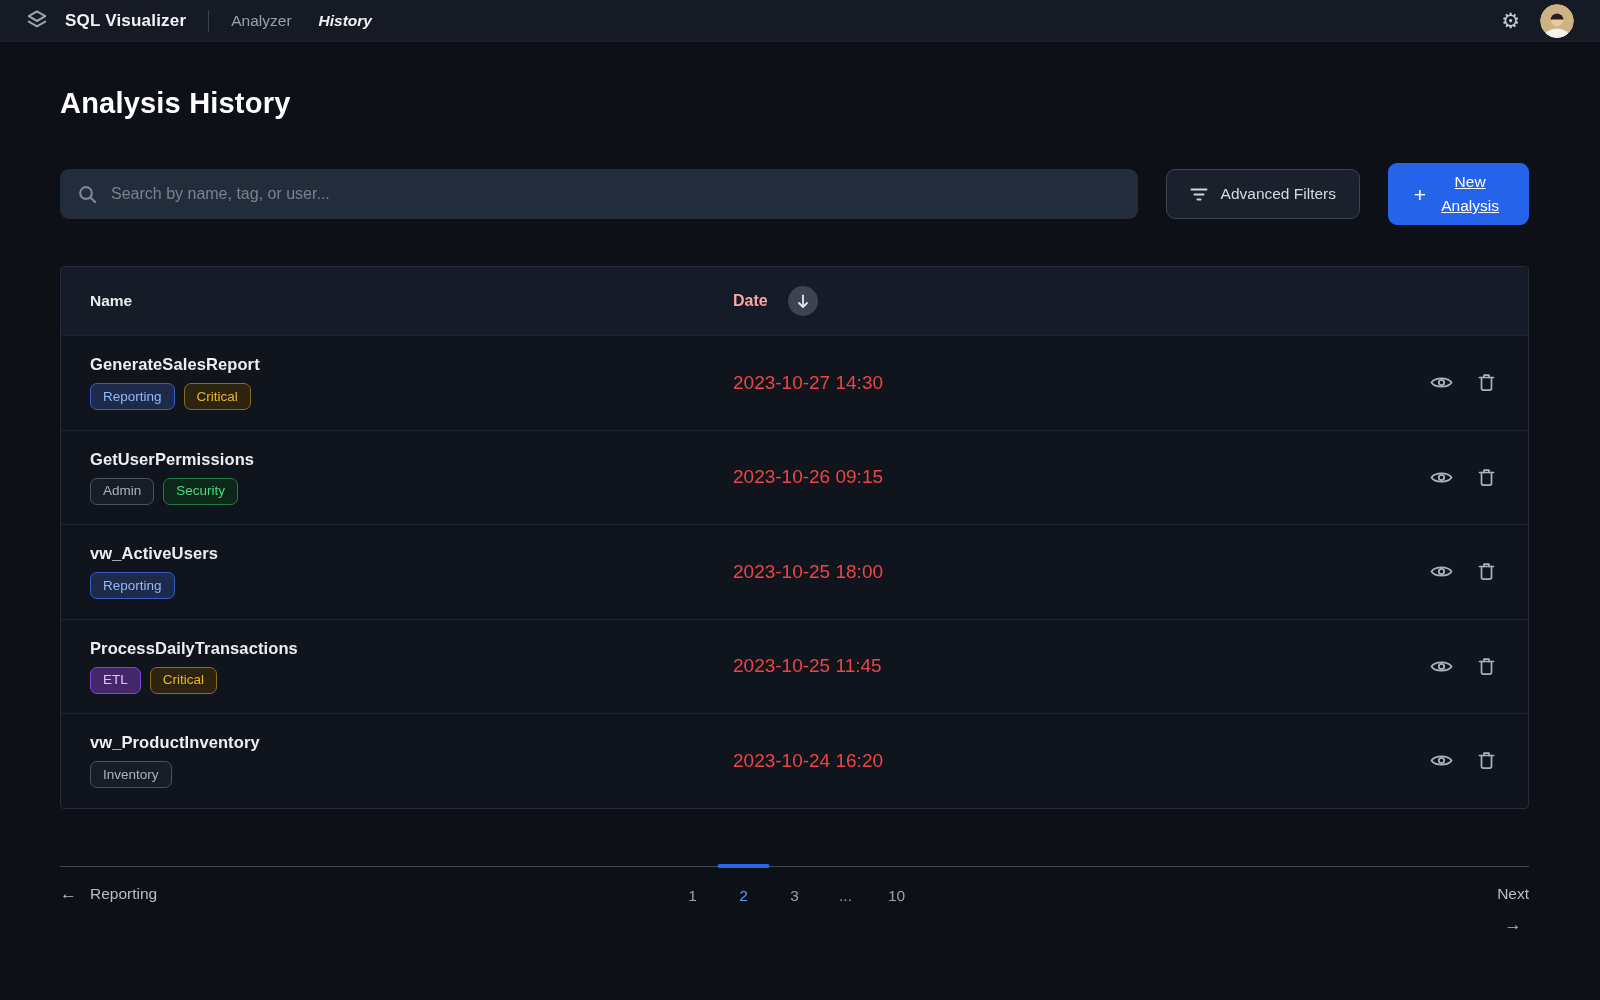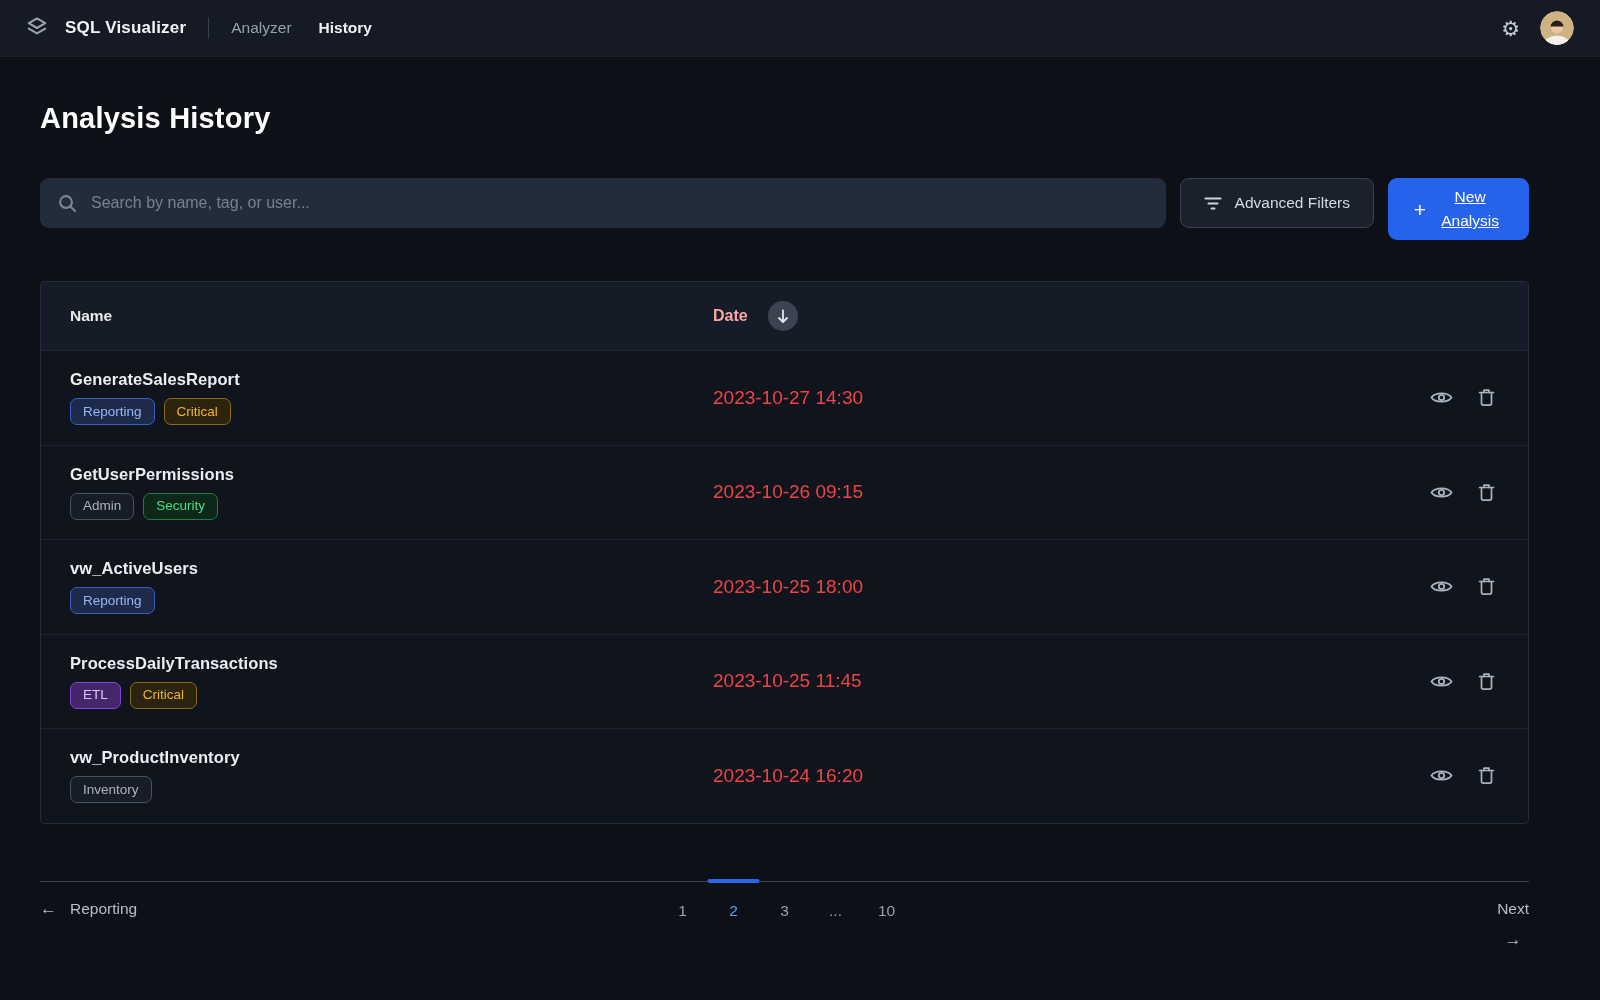--- a/index.html
+++ b/index.html
@@ -5,42 +5,42 @@
   * { box-sizing: border-box; margin: 0; padding: 0; }
   html, body { width: 1600px; height: 1000px; overflow: hidden; }
   body {
     background: #0d1017;
     font-family: "Liberation Sans", sans-serif;
     color: #e5e7eb;
   }
 
   
   .topnav {
-    height: 57px;
+    height: 42px;
     display: flex;
     align-items: center;
     padding: 0 26px 0 24px;
     background: #151a24;
     border-bottom: 1px solid #20263390;
   }
   .logo { display: flex; align-items: center; margin-right: 15px; }
   .brand { font-size: 17px; font-weight: 700; color: #f2f4f7; letter-spacing: .2px; }
   .nav-divider { width: 1px; height: 22px; background: #39414f; margin: 0 22px; }
   .nav-link { font-size: 15.5px; color: #98a1ae; margin-right: 27px; cursor: pointer; }
-  .nav-link.active { color: #f1f3f6; font-weight: 700; }
+  .nav-link.active { color: #f1f3f6; font-weight: 700; font-style: italic; }
   .nav-spacer { flex: 1; }
   .gear { font-size: 21px; color: #c6ccd6; margin-right: 20px; cursor: pointer; line-height: 1; }
   .avatar { width: 34px; height: 34px; border-radius: 50%; overflow: hidden; cursor: pointer; }
 
   
-  .content { margin: 0 71px 0 34px; padding-left: 6px; }
+  .content { margin: 0 71px 0 54px; padding-left: 6px; }
   h1.page-title { font-size: 29px; font-weight: 700; color: #ffffff; margin-top: 45px; letter-spacing: .2px; }
 
   
-  .toolbar { margin-top: 43px; display: flex; gap: 14px; }
+  .toolbar { margin-top: 43px; display: flex; align-items: center; gap: 28px; }
   .search-box {
     flex: 1; height: 50px;
     background: #232c3b;
     border-radius: 9px;
     display: flex; align-items: center;
     padding: 0 17px;
   }
   .search-box svg { flex: none; margin-right: 13px; }
   .search-box input {
     flex: 1; background: transparent; border: none; outline: none;

